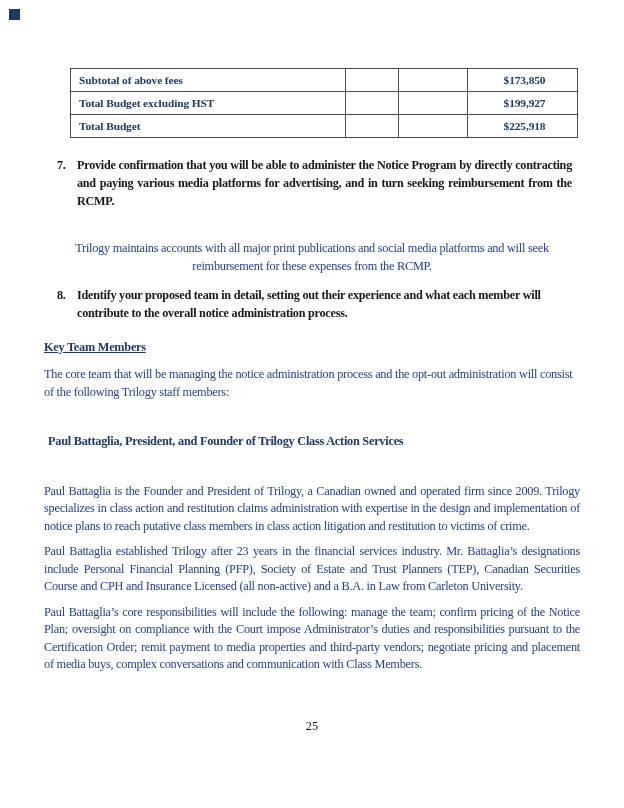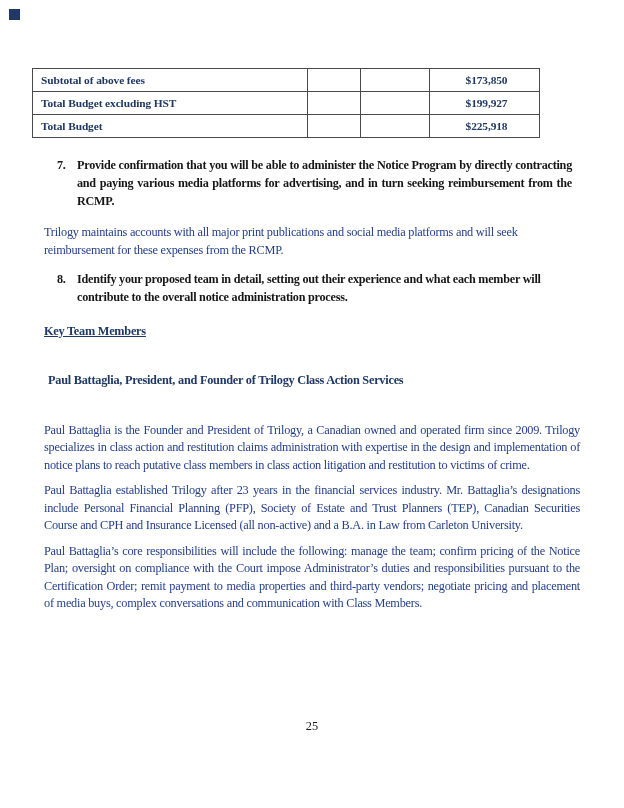--- a/index.html
+++ b/index.html
@@ -15,21 +15,21 @@
   .corner-square {
     position: absolute;
     left: 9px;
     top: 9px;
     width: 11px;
     height: 11px;
     background: #1f3864;
   }
   
   table.budget {
-    margin: 68px 0 0 32px;
+    margin: 68px 0 0 70px;
     width: 507px;
     border-collapse: collapse;
     table-layout: fixed;
     border-radius: 28px;
   }
   table.budget td {
     border: 1px solid #4a4a4a;
     height: 23px;
     vertical-align: middle;
     padding: 0 4px 0 8px;
@@ -69,21 +69,21 @@
   .body-text {
     margin-left: 44px;
     margin-right: 44px;
     font-size: 12.3px;
     line-height: 17.5px;
     color: #26408b;
     letter-spacing: -0.25px;
     margin-top: 32px;
   }
   .justify { text-align: justify; }
-  .para-trilogy { margin-top: 14px; }
+  .para-trilogy { margin-top: 30px; text-align: center; }
   .section-heading {
     margin-top: 16px;
     font-weight: 700;
     text-decoration: underline;
     color: #1f3864;
   }
   .para-core { margin-top: 10px; }
   .paul-block { margin-top: 4px; }
   .paul-heading {
     font-weight: 700;
@@ -139,20 +139,21 @@
 
   <p class="body-text para-trilogy">Trilogy maintains accounts with all major print publications and social media platforms and will seek reimbursement for these expenses from the RCMP.</p>
 
   <div class="list-item item8">
     <span class="num">8.</span>
     <div class="txt">Identify your proposed team in detail, setting out their experience and what each member will contribute to the overall notice administration process.</div>
   </div>
 
   <p class="body-text section-heading">Key Team Members</p>
 
+  <p class="body-text para-core">The core team that will be managing the notice administration process and the opt-out administration will consist of the following Trilogy staff members:</p>
 
   <div class="paul-block">
     <p class="body-text paul-heading">Paul Battaglia, President, and Founder of Trilogy Class Action Services</p>
     <p class="body-text justify">Paul Battaglia is the Founder and President of Trilogy, a Canadian owned and operated firm since 2009. Trilogy specializes in class action and restitution claims administration with expertise in the design and implementation of notice plans to reach putative class members in class action litigation and restitution to victims of crime.</p>
   </div>
 
   <p class="body-text justify para-bio">Paul Battaglia established Trilogy after 23 years in the financial services industry. Mr. Battaglia’s designations include Personal Financial Planning (PFP), Society of Estate and Trust Planners (TEP), Canadian Securities Course and CPH and Insurance Licensed (all non-active) and a B.A. in Law from Carleton University.</p>
 
   <p class="body-text justify para-bio">Paul Battaglia’s core responsibilities will include the following: manage the team; confirm pricing of the Notice Plan; oversight on compliance with the Court impose Administrator’s duties and responsibilities pursuant to the Certification Order; remit payment to media properties and third-party vendors; negotiate pricing and placement of media buys, complex conversations and communication with Class Members.</p>
 

